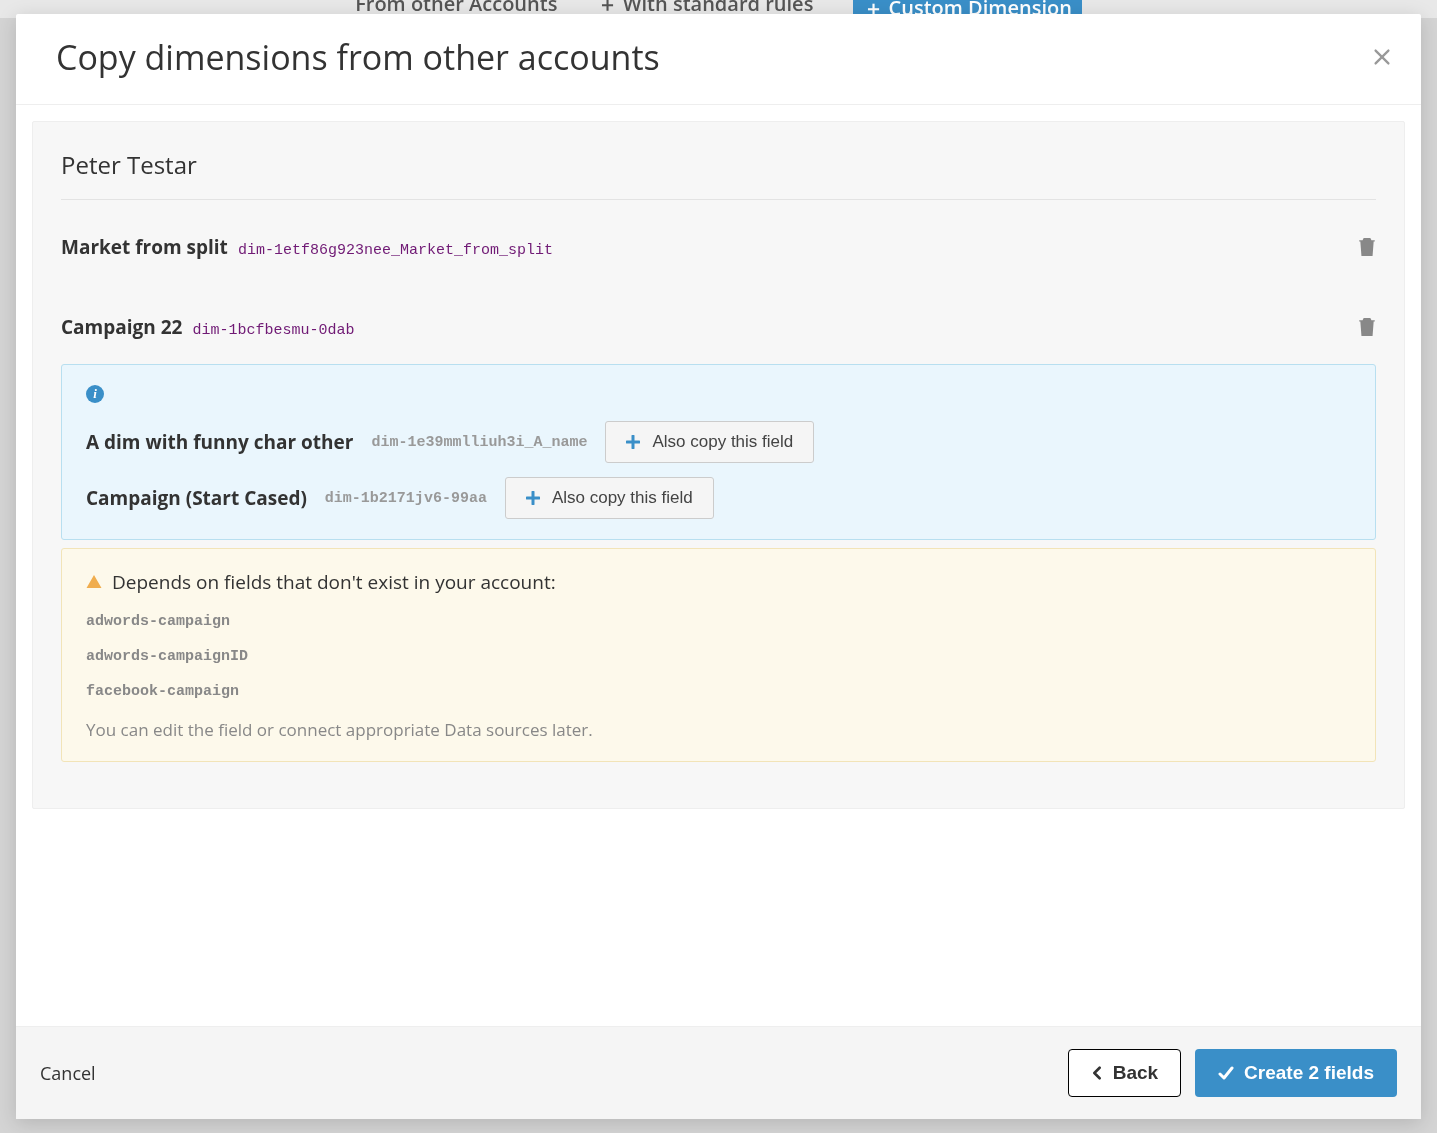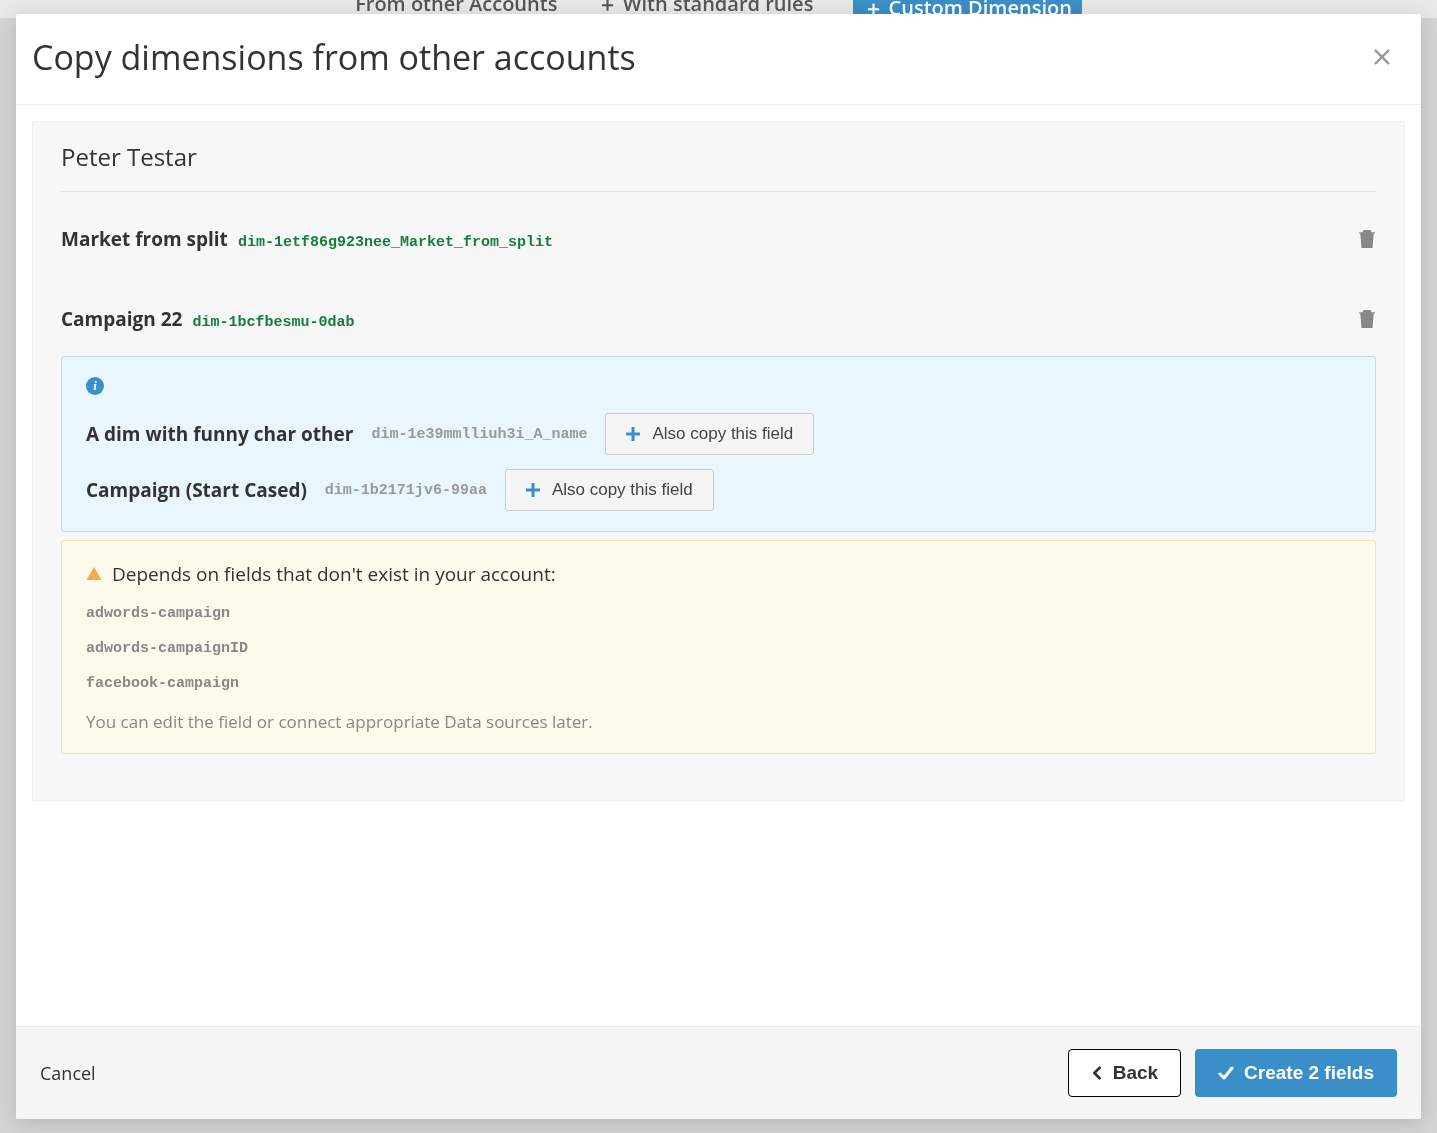--- a/index.html
+++ b/index.html
@@ -51,21 +51,21 @@
       border-radius: 2px;
       box-shadow: 0 4px 20px rgba(0,0,0,0.15);
       display: flex;
       flex-direction: column;
       z-index: 10;
     }
     .modal-header {
       display: flex;
       justify-content: space-between;
       align-items: center;
-      padding: 20px 28px 24px 16px;
+      padding: 20px 28px 24px 40px;
       border-bottom: 1px solid #eee;
     }
     .modal-title {
       font-size: 34px;
       font-weight: 400;
       color: #333;
     }
     .close-icon {
       width: 22px;
       height: 22px;
@@ -74,21 +74,21 @@
     }
     .modal-body {
       flex: 1;
       padding: 16px;
       overflow: auto;
     }
     .content-panel {
       background: #f7f7f7;
       border: 1px solid #eee;
       border-radius: 2px;
-      padding: 18px 28px 46px 28px;
+      padding: 26px 28px 46px 28px;
     }
     .user-name {
       font-size: 24px;
       font-weight: 400;
       color: #333;
       padding-bottom: 18px;
       border-bottom: 1px solid #e3e3e3;
       margin-bottom: 34px;
     }
     .dimension-row {
@@ -103,22 +103,22 @@
       gap: 10px;
     }
     .dim-name {
       font-size: 19px;
       font-weight: 700;
       color: #333;
     }
     .dim-id {
       font-family: "SFMono-Regular", Consolas, "Liberation Mono", Menlo, monospace;
       font-size: 15px;
-      font-weight: 700;
-      color: #15803d;
+      font-weight: 400;
+      color: #701a75;
     }
     .trash-icon {
       width: 18px;
       height: 20px;
       fill: #888;
       cursor: pointer;
     }
     .alert {
       border-radius: 3px;
       padding: 20px 24px;

